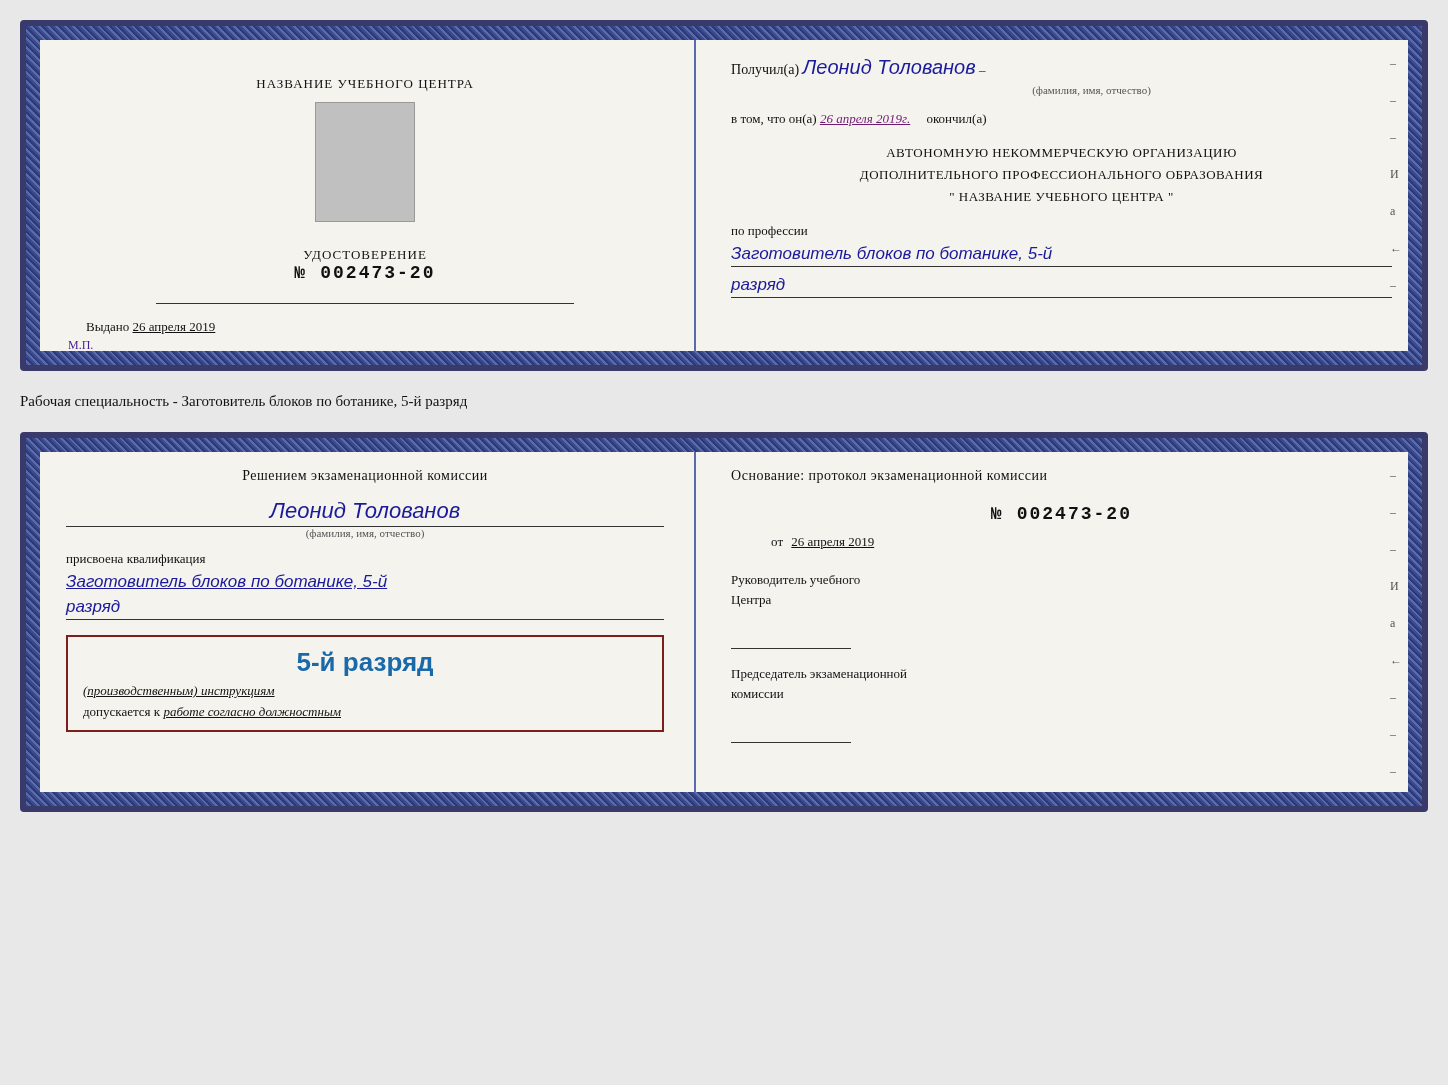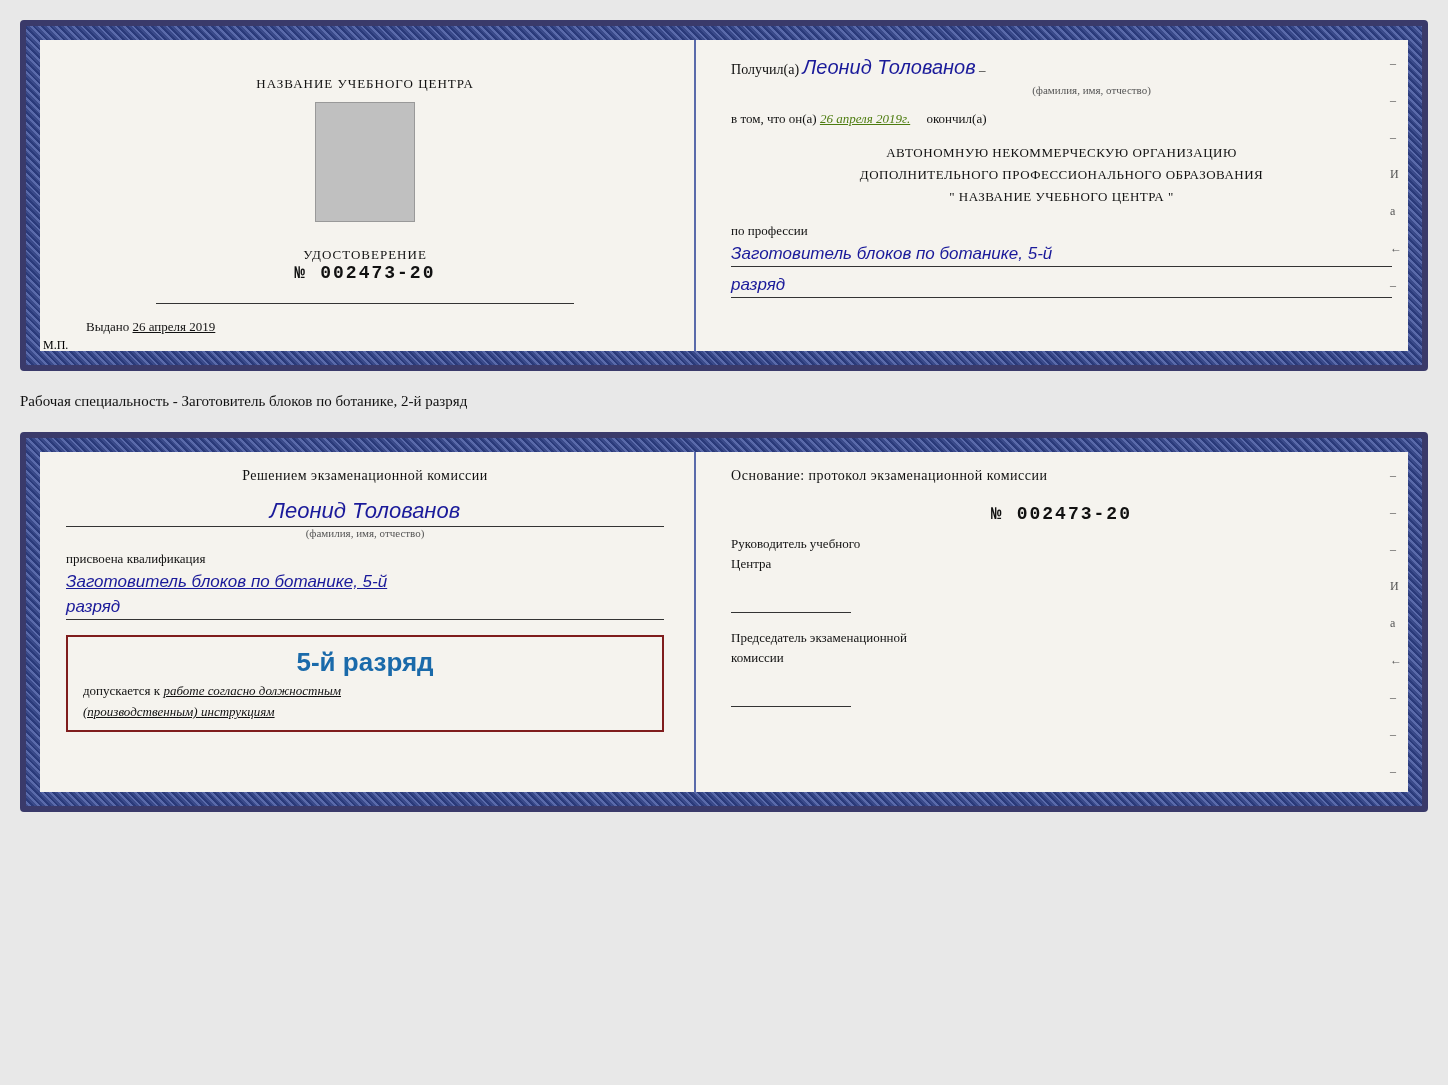--- a/index.html
+++ b/index.html
@@ -113,23 +113,23 @@
       font-size: 13px;
       color: #111;
       margin-top: 10px;
       align-self: flex-start;
       padding-left: 20px;
     }
 
     .mp-label {
       position: absolute;
       bottom: 12px;
-      left: 17px;
+      left: 42px;
       font-size: 12px;
-      color: #000000;
+      color: #4c1d95;
     }
 
     
     .recipient-line {
       font-size: 14px;
       color: #111;
       margin-bottom: 5px;
     }
 
     .recipient-name {
@@ -147,21 +147,21 @@
 
     .date-line {
       font-size: 13px;
       color: #111;
       margin: 15px 0;
     }
 
     .date-value {
       font-style: italic;
       text-decoration: underline;
-      color: #4d7c0f;
+      color: #701a75;
     }
 
     .org-block {
       font-size: 13px;
       color: #111;
       text-align: center;
       margin: 10px 0;
       line-height: 1.7;
       letter-spacing: 0.5px;
     }
@@ -390,45 +390,49 @@
         <span>–</span>
         <span>–</span>
         <span>И</span>
         <span>а</span>
         <span>←</span>
         <span>–</span>
       </div>
     </div>
   </div>
 
-  <div class="between-label">Рабочая специальность - Заготовитель блоков по ботанике, 2-й разряд</div>
+  <div class="between-label">Рабочая специальность - Заготовитель блоков по ботанике, 5-й разряд</div>
 
   <div class="document-card bottom-doc">
     <div class="doc-left">
       <div class="decision-text">Решением экзаменационной комиссии</div>
       <div class="person-name-large">Леонид Толованов</div>
       <div class="sub-label">(фамилия, имя, отчество)</div>
       <div class="qualification-label">присвоена квалификация</div>
       <span class="qualification-value">Заготовитель блоков по ботанике, 5-й</span>
       <span class="rank-bottom">разряд</span>
 
       <div class="stamp-box">
         <div class="stamp-rank">5-й разряд</div>
         <div class="stamp-admission">
+          <span class="stamp-italic">(производственным) инструкциям</span>
+        </div>
+        <div class="stamp-admission">
           <span>допускается к</span>
           <span class="stamp-italic">работе согласно должностным</span>
-        </div>
-        <div class="stamp-admission">
-          <span class="stamp-italic">(производственным) инструкциям</span>
         </div>
       </div>
     </div>
     <div class="doc-right">
       <div class="basis-label">Основание: протокол экзаменационной комиссии</div>
       <div class="protocol-number">№  002473-20</div>
+      <div class="from-date">
+        <span>от</span>
+        <span class="date-val" style="text-decoration:underline; margin-left:5px;">26 апреля 2019</span>
+      </div>
 
       <div class="signatory-block" style="margin-top:10px;">
         <div class="signatory-title">
           <span>Руководитель учебного</span><br>
           <span>Центра</span>
         </div>
         <span class="signature-line"></span>
       </div>
 
       <div class="signatory-block">

